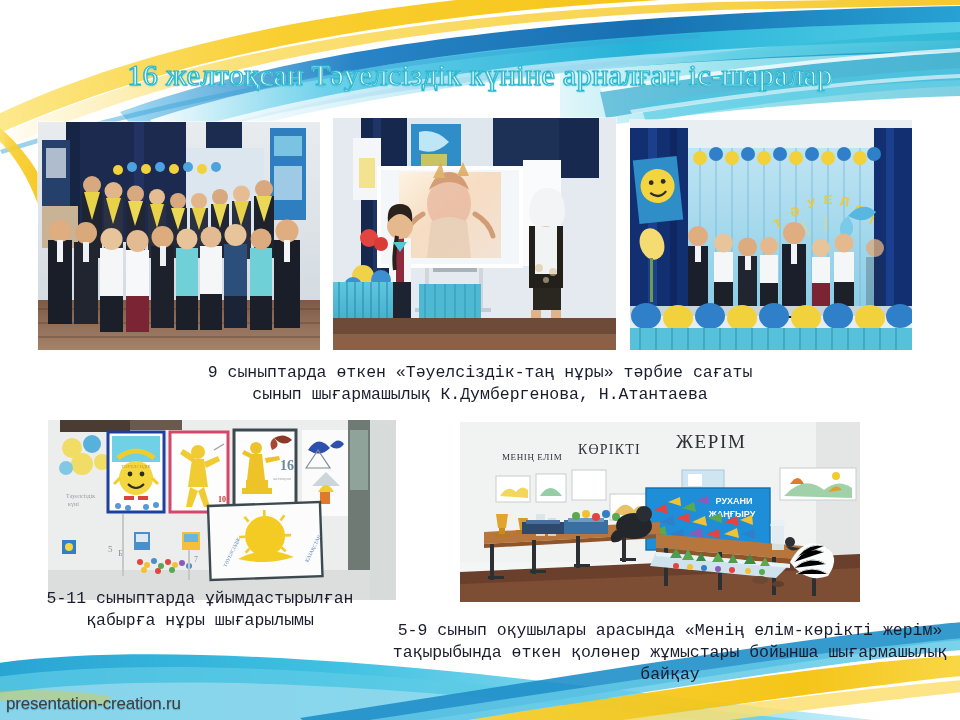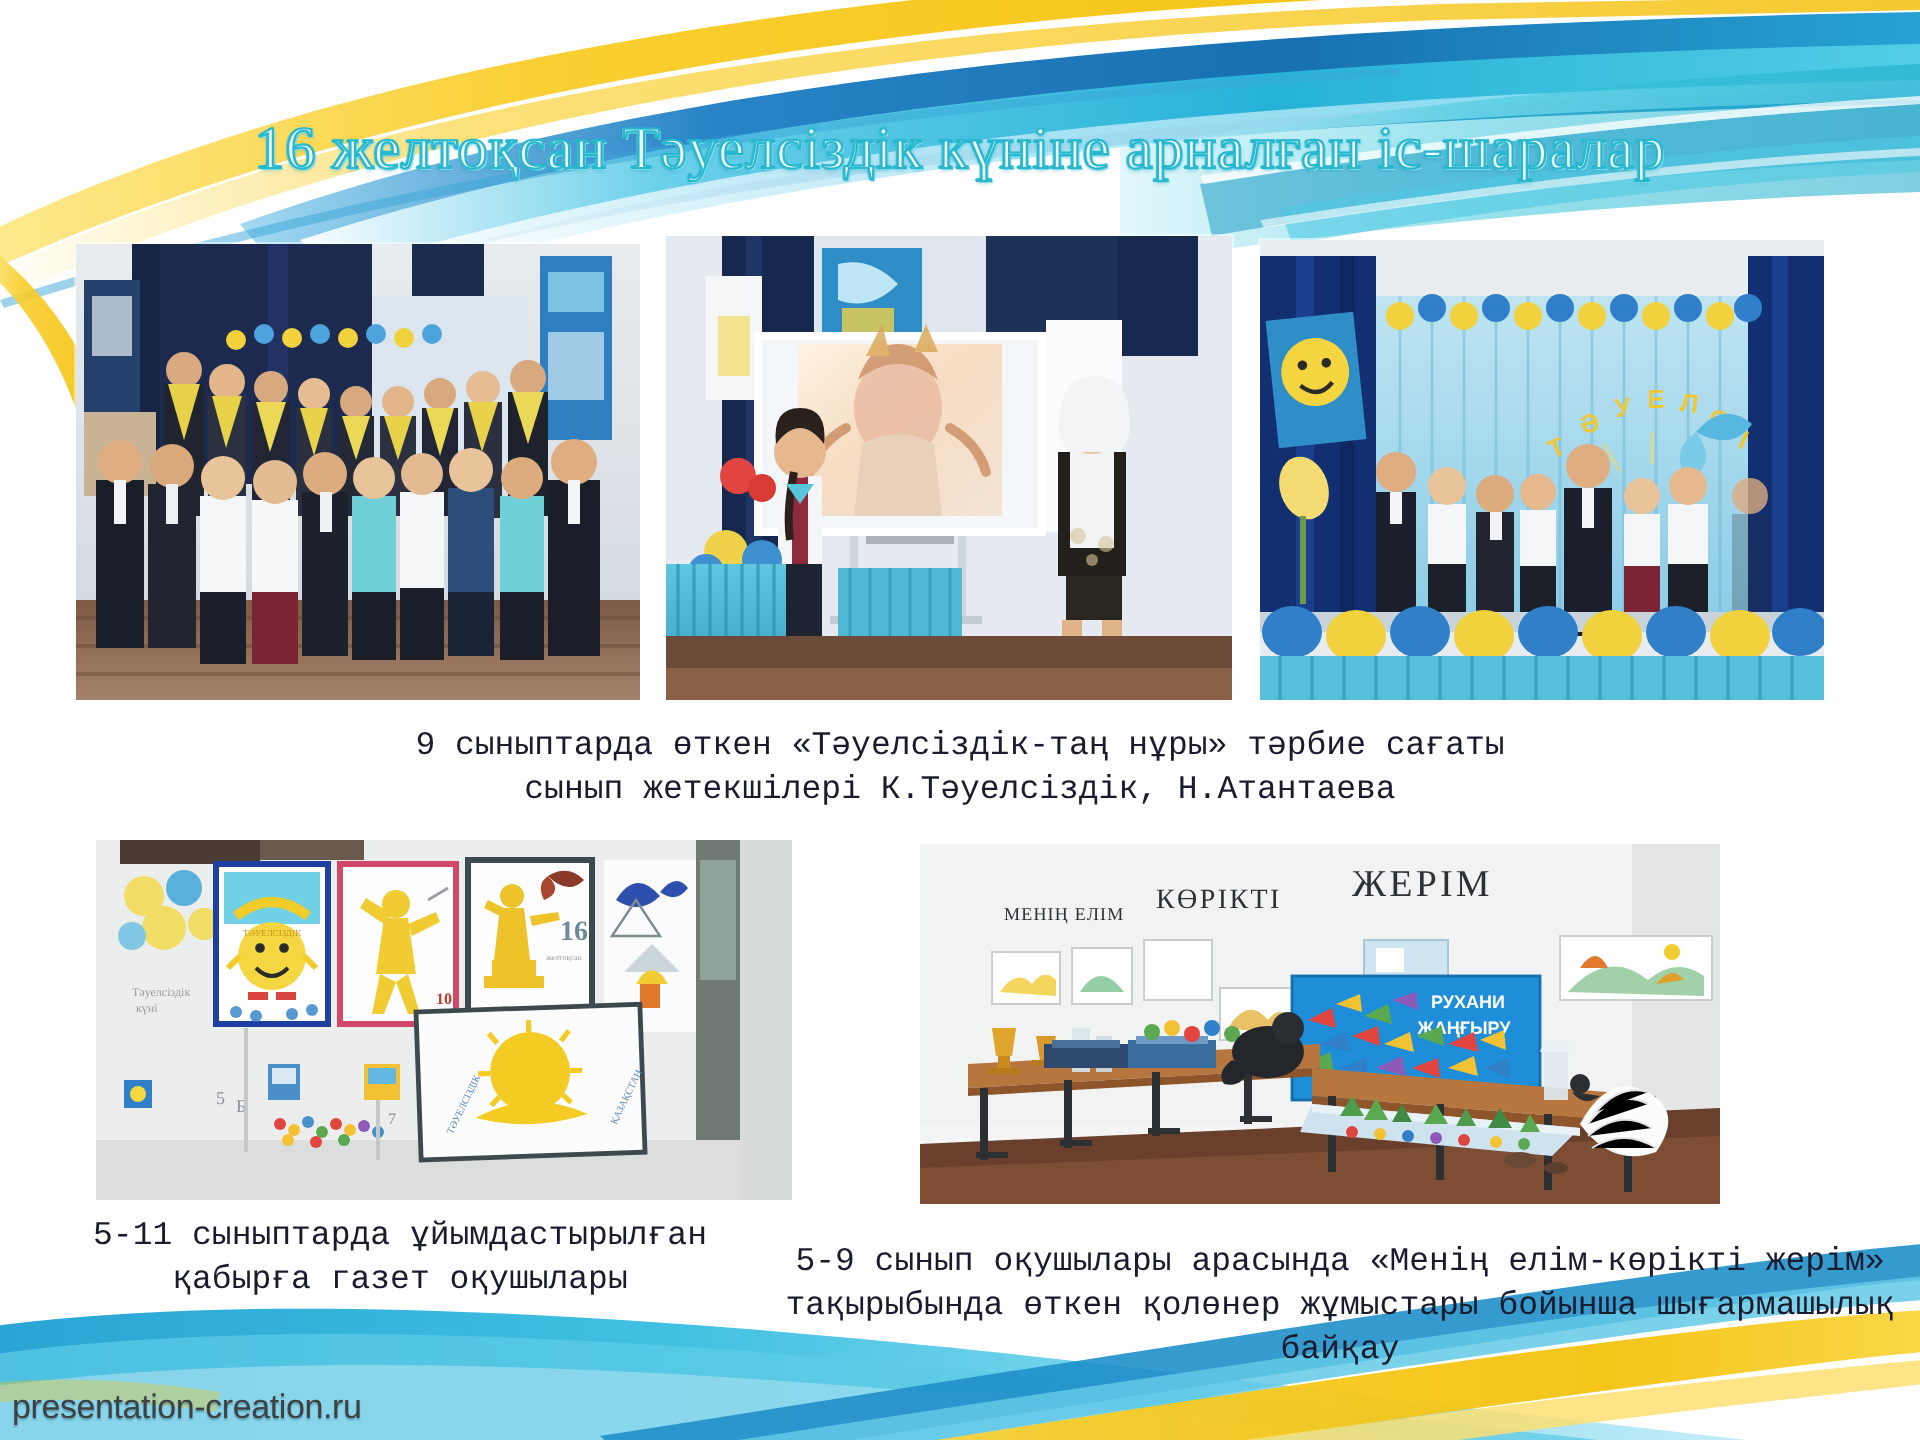--- a/index.html
+++ b/index.html
@@ -63,21 +63,21 @@
   
   .caption {
     position: absolute;
     z-index: 35;
     font-family: Liberation Mono, monospace;
     color: #1b1b2e;
     line-height: 1.32;
     text-align: center;
   }
   #cap-top  { left: 150px; top: 362px;  width: 660px; font-size: 16.5px; }
-  #cap-bl   { left: 20px;  top: 607px;  width: 360px; font-size: 16.5px; }
+  #cap-bl   { left: 20px;  top: 588px;  width: 360px; font-size: 16.5px; }
   #cap-br   { left: 360px; top: 620px;  width: 620px; font-size: 16.5px; text-align: center; white-space: normal; }
   #cap-br .ln { display: block; }
 
   
   #watermark {
     position: absolute;
     left: 6px; bottom: 6px;
     z-index: 60;
     font-family: "Liberation Sans", "DejaVu Sans", sans-serif;
     font-size: 17px;
@@ -882,26 +882,26 @@
         </g>
       </g>
 
       <ellipse cx="300" cy="158" rx="8" ry="4" fill="#6b4a35"></ellipse>
       <ellipse cx="318" cy="162" rx="6" ry="3" fill="#5d3f2c"></ellipse>
     </svg>
   </div>
 
   <div id="cap-top" class="caption">
     <div>9 сыныптарда  өткен «Тәуелсіздік-таң  нұры» тәрбие  сағаты</div>
-    <div>сынып жетекшілері  К.Тәуелсіздік,  Н.Атантаева</div>
+    <div>сынып шығармашылық  К.Думбергенова,  Н.Атантаева</div>
   </div>
 
   <div id="cap-bl" class="caption">
     <div>5-11 сыныптарда  ұйымдастырылған</div>
-    <div>қабырға газет оқушылары</div>
+    <div>қабырға нұры шығарылымы</div>
   </div>
 
   <div id="cap-br" class="caption">
     <span class="ln">5-9 сынып оқушылары  арасында «Менің елім-көрікті жерім»</span>
     <span class="ln">тақырыбында  өткен қолөнер жұмыстары  бойынша  шығармашылық</span>
     <span class="ln">байқау</span>
   </div>
 
   <div id="watermark">presentation-creation.ru</div>
 

